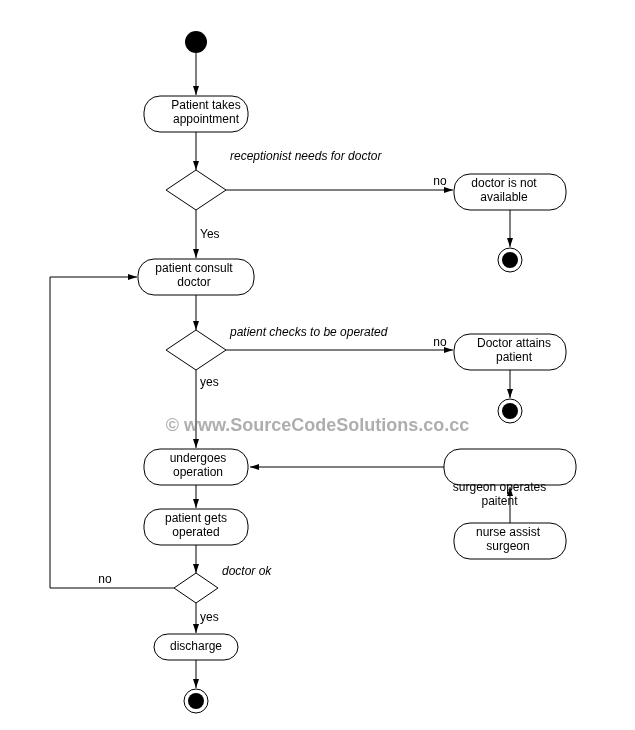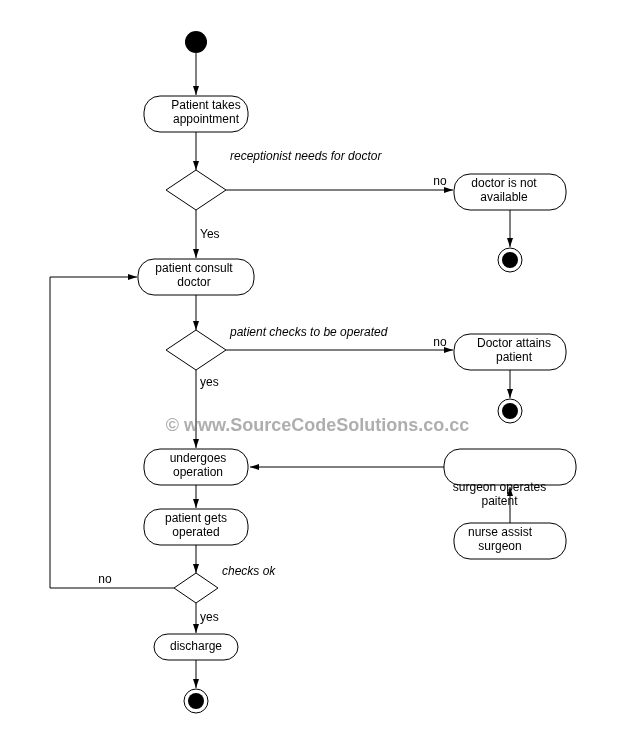--- a/index.html
+++ b/index.html
@@ -112,19 +112,19 @@
 <div class="node-text" style="left:454px; top:177px; width:100px;">doctor is not<br>available</div>
 <div class="node-text" style="left:200px; top:228px; width:30px; text-align:left;">Yes</div>
 <div class="node-text" style="left:148px; top:262px; width:92px;">patient consult<br>doctor</div>
 <div class="node-text italic" style="left:230px; top:326px; width:200px; text-align:left;">patient checks to be operated</div>
 <div class="node-text" style="left:425px; top:336px; width:30px;">no</div>
 <div class="node-text" style="left:454px; top:337px; width:120px;">Doctor attains<br>patient</div>
 <div class="node-text" style="left:200px; top:376px; width:30px; text-align:left;">yes</div>
 <div class="node-text" style="left:144px; top:452px; width:108px;">undergoes<br>operation</div>
 <div class="node-text" style="left:444px; top:452px; width:111px;margin-top:29px;">surgeon operates<br>paitent</div>
 <div class="node-text" style="left:144px; top:512px; width:104px;">patient gets<br>operated</div>
-<div class="node-text" style="left:454px; top:526px; width:92px;">nurse assist<br>surgeon</div>
-<div class="node-text italic" style="left:222px; top:565px; width:80px; text-align:left;">checks ok</div>
+<div class="node-text" style="left:454px; top:526px; width:92px;padding-left:8px;">nurse assist<br>surgeon</div>
+<div class="node-text italic" style="left:222px; top:565px; width:80px; text-align:left;">doctor ok</div>
 <div class="node-text" style="left:90px; top:573px; width:30px;">no</div>
 <div class="node-text" style="left:200px; top:611px; width:30px; text-align:left;">yes</div>
 <div class="node-text" style="left:154px; top:640px; width:84px;">discharge</div>
 
 <div class="watermark">© www.SourceCodeSolutions.co.cc</div>
 
 </body></html>

